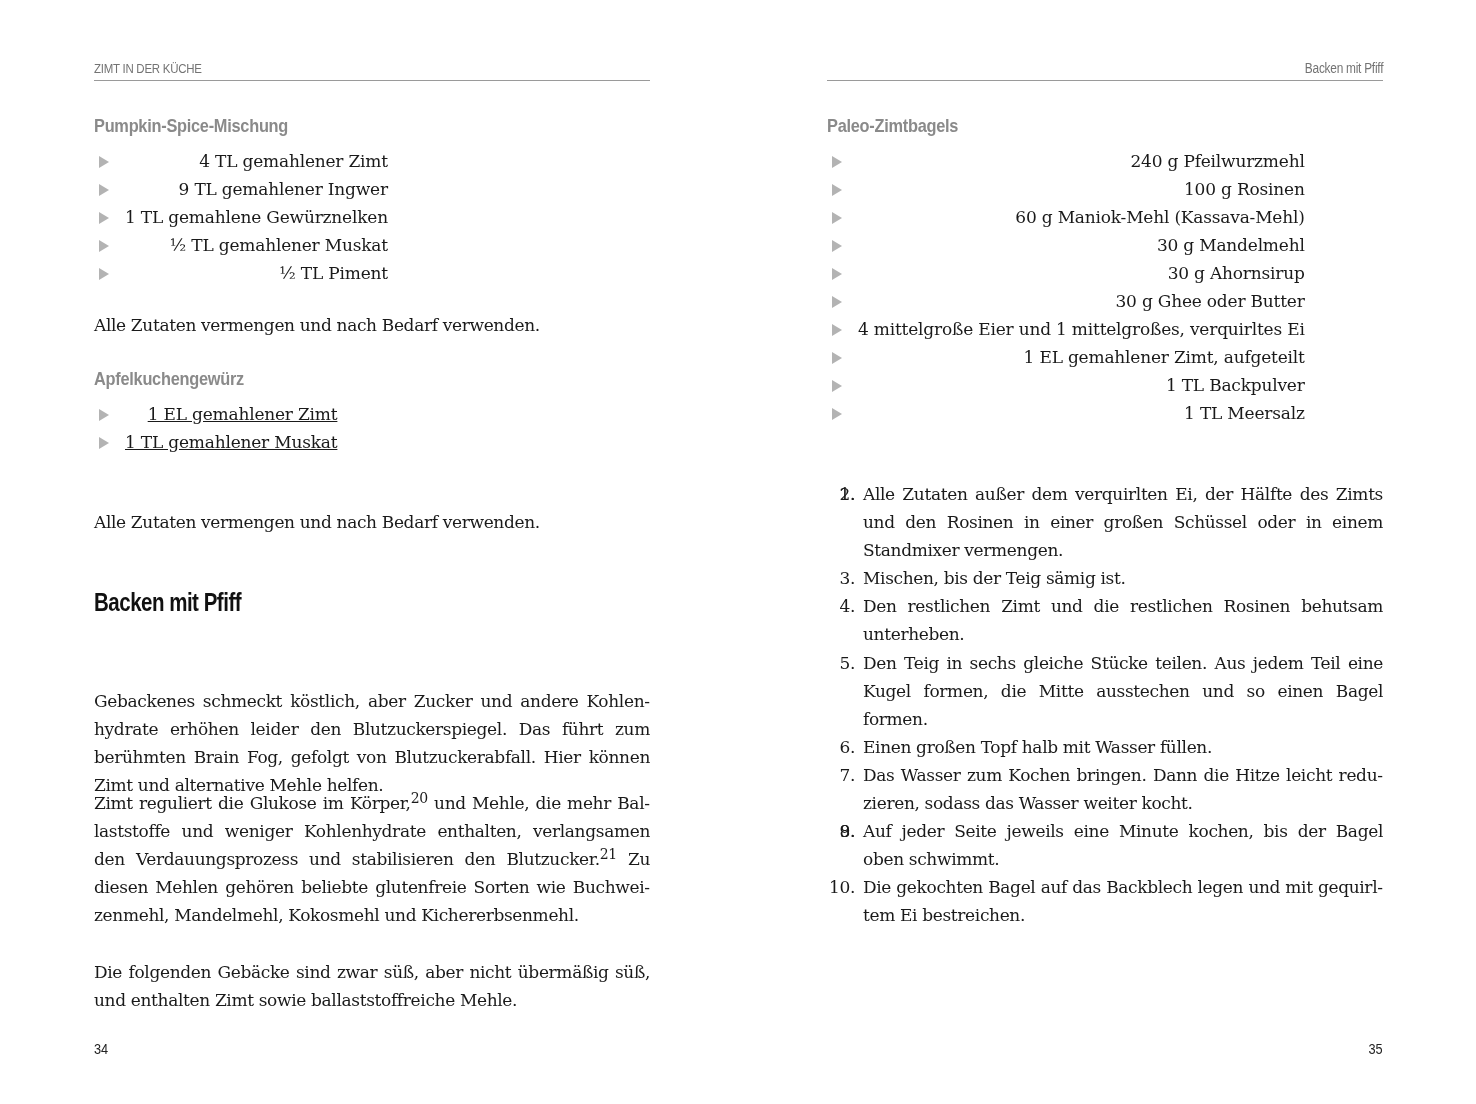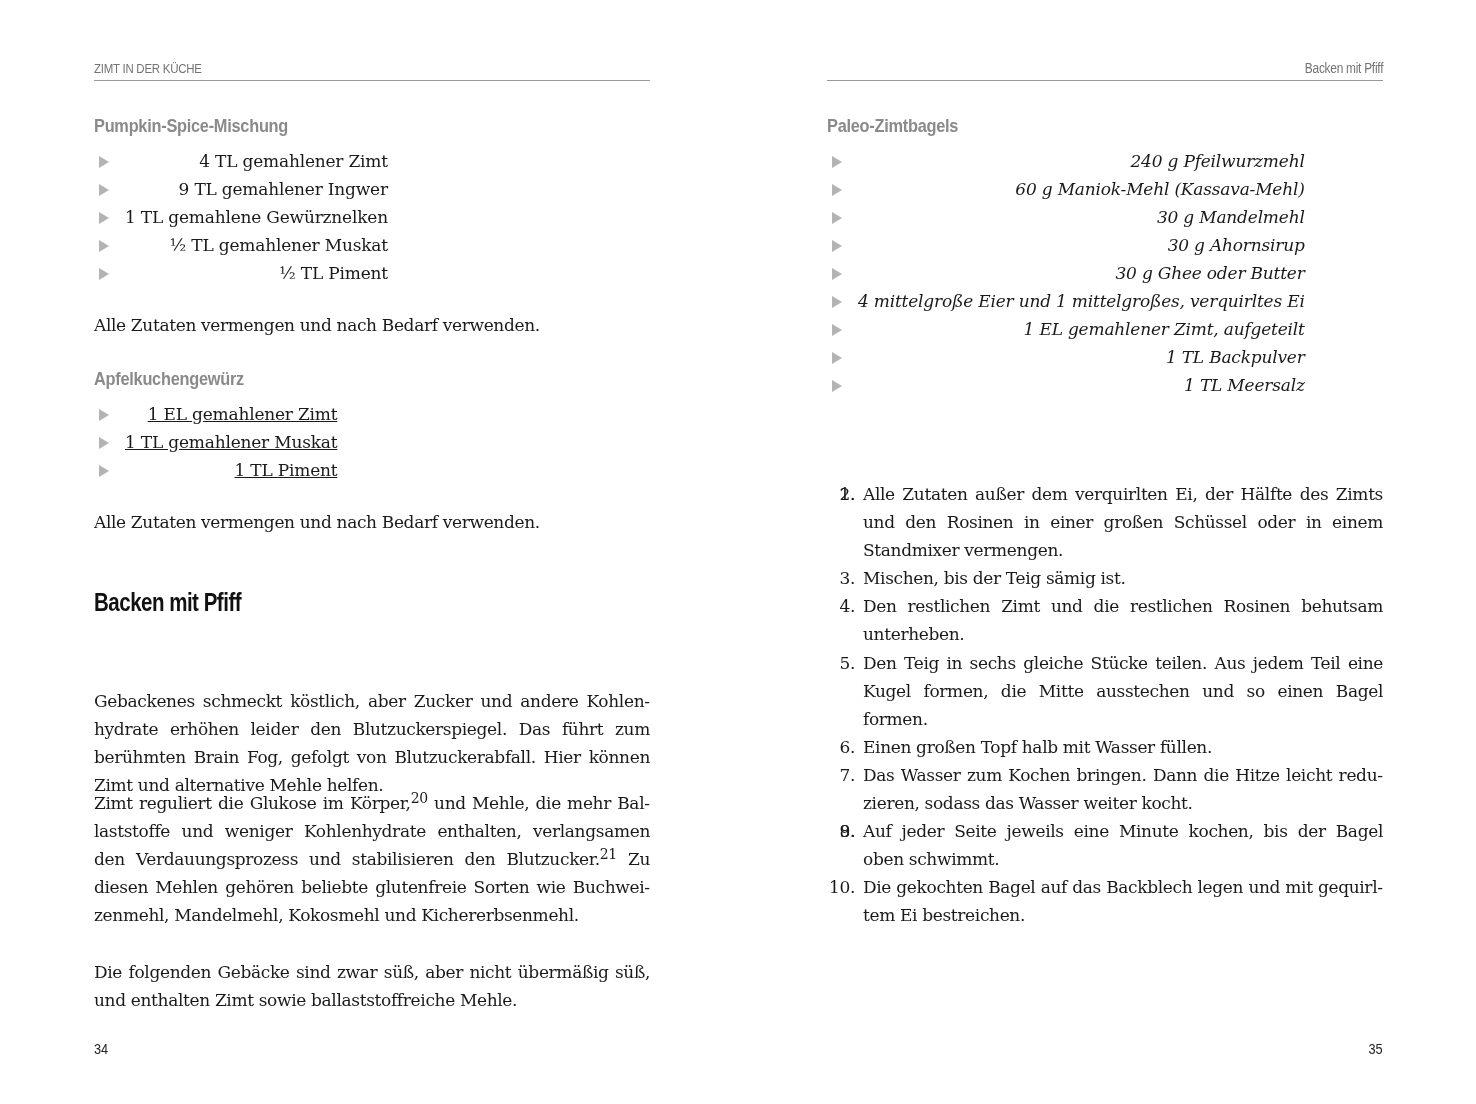--- a/index.html
+++ b/index.html
@@ -45,41 +45,41 @@
     <li><span class="tri"></span><span>1 TL gemahlene Gewürznelken</span></li>
     <li><span class="tri"></span><span>½ TL gemahlener Muskat</span></li>
     <li><span class="tri"></span><span>½ TL Piment</span></li>
   </ul>
   <div class="para" style="top:311px;">Alle Zutaten vermengen und nach Bedarf verwenden.</div>
 
   <div class="sub" style="top:368px;">Apfelkuchengewürz</div>
   <ul class="bul" style="top:396px;text-decoration:underline;">
     <li><span class="tri"></span><span>1 EL gemahlener Zimt</span></li>
     <li><span class="tri"></span><span>1 TL gemahlener Muskat</span></li>
-    <li><span class="tri"></span><span>1 TL Piment</span></li>
   </ul>
   <div class="para" style="top:508px;">Alle Zutaten vermengen und nach Bedarf verwenden.</div>
 
   <div class="h2" style="top:588px;">Backen mit Pfiff</div>
 
   <div class="para" style="top:687px;">Gebackenes schmeckt köstlich, aber Zucker und andere Kohlen­hydrate erhöhen leider den Blutzuckerspiegel. Das führt zum berühmten Brain Fog, gefolgt von Blutzuckerabfall. Hier können Zimt und alternative Mehle helfen.</div>
   <div class="para" style="top:789px;"><span>Zimt reguliert die Glukose im Körper,</span><sup>20</sup><span> und Mehle, die mehr Bal­laststoffe und weniger Kohlenhydrate enthalten, verlangsamen den Verdauungsprozess und stabilisieren den Blutzucker.</span><sup>21</sup><span> Zu diesen Mehlen gehören beliebte glutenfreie Sorten wie Buchwei­zenmehl, Mandelmehl, Kokosmehl und Kichererbsenmehl.</span></div>
   <div class="para" style="top:958px;">Die folgenden Gebäcke sind zwar süß, aber nicht übermäßig süß, und enthalten Zimt sowie ballaststoffreiche Mehle.</div>
 
   <div class="folio left">34</div>
 </div>
 
 <div class="page right">
   <div class="running-head right">
     <span>Backen mit Pfiff</span>
   </div>
 
   <div class="sub" style="top:115px;">Paleo-Zimtbagels</div>
-  <ul class="bul" style="top:143px;font-style:italic;">
+  <ul class="bul" style="top:143px;">
     <li><span class="tri"></span><span>240 g Pfeilwurzmehl</span></li>
+    <li><span class="tri"></span><span>100 g Rosinen</span></li>
     <li><span class="tri"></span><span>60 g Maniok-Mehl (Kassava-Mehl)</span></li>
     <li><span class="tri"></span><span>30 g Mandelmehl</span></li>
     <li><span class="tri"></span><span>30 g Ahornsirup</span></li>
     <li><span class="tri"></span><span>30 g Ghee oder Butter</span></li>
     <li><span class="tri"></span><span>4 mittelgroße Eier und 1 mittelgroßes, verquirltes Ei</span></li>
     <li><span class="tri"></span><span>1 EL gemahlener Zimt, aufgeteilt</span></li>
     <li><span class="tri"></span><span>1 TL Backpulver</span></li>
     <li><span class="tri"></span><span>1 TL Meersalz</span></li>
   </ul>
 

